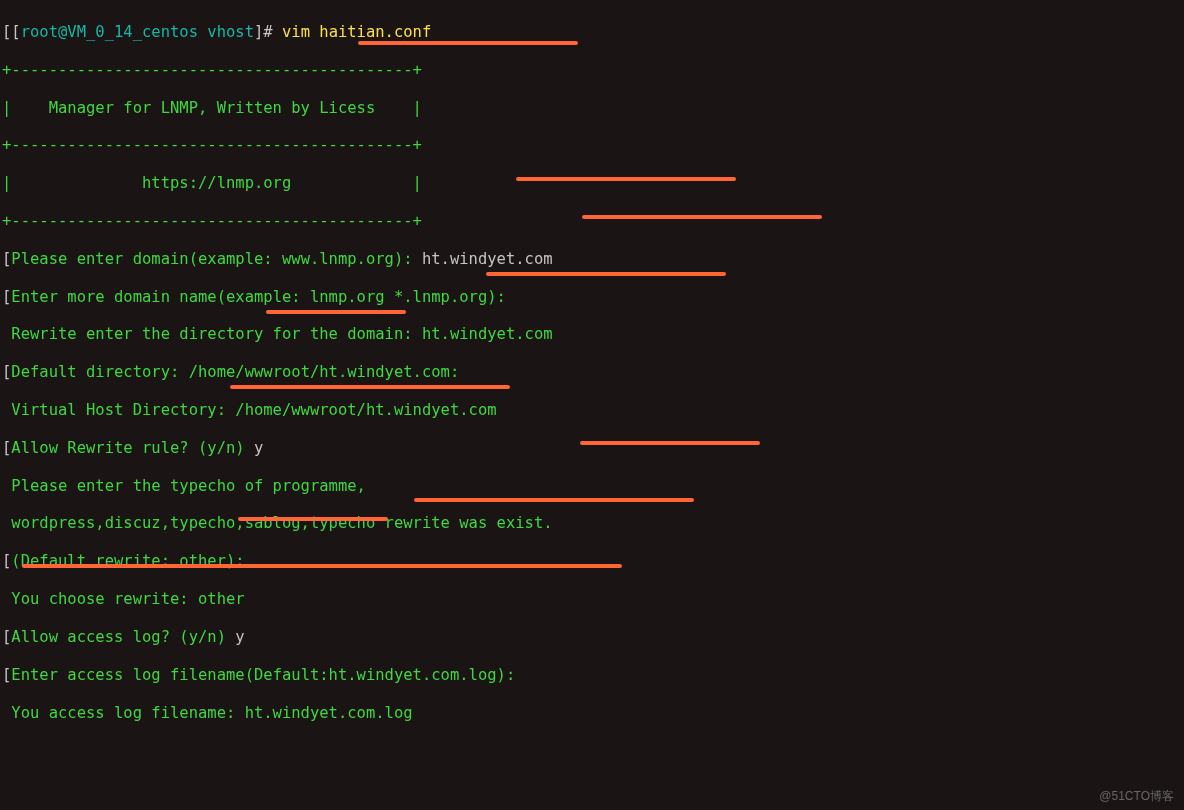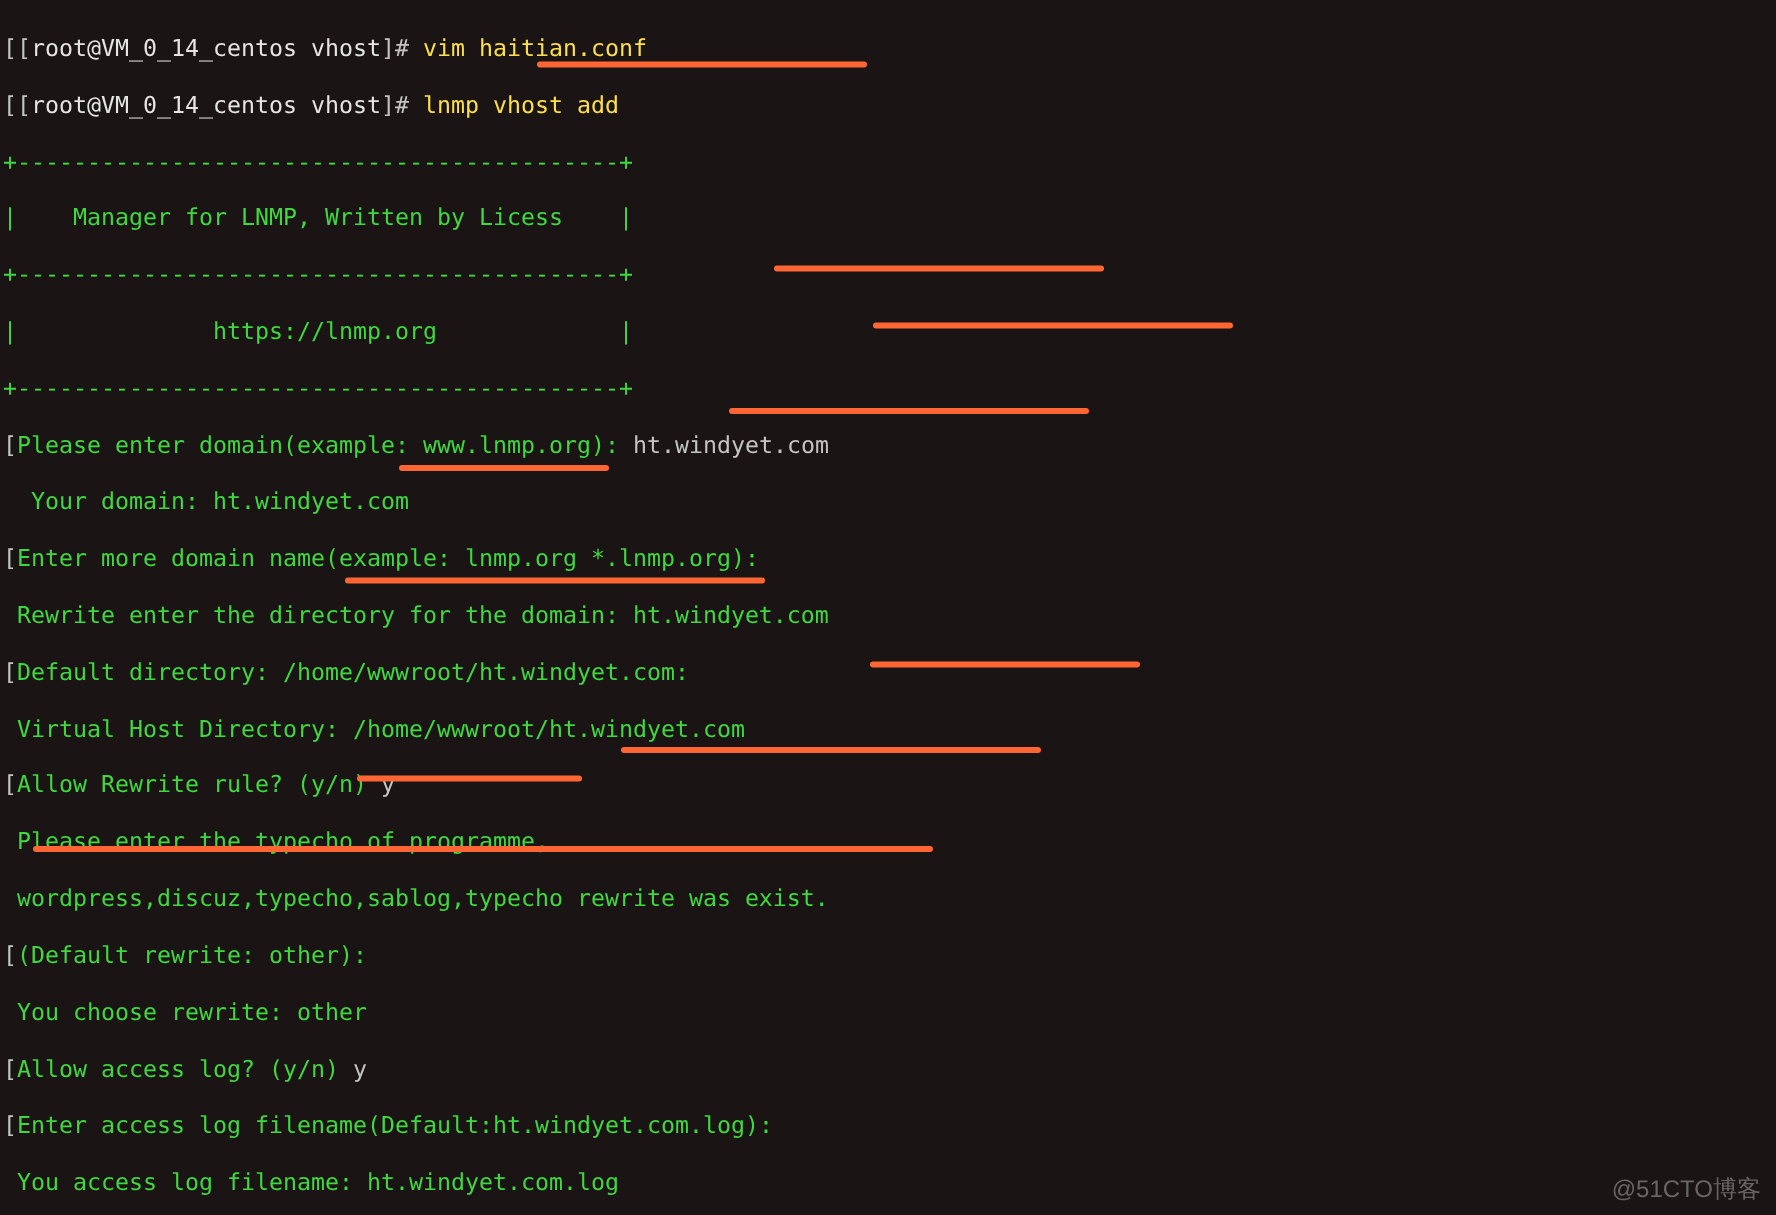--- a/index.html
+++ b/index.html
@@ -15,53 +15,51 @@
       overflow: hidden;
       position: relative;
     }
     .terminal {
       padding: 4px 2px;
       white-space: pre;
       position: relative;
     }
     .line { display: block; }
     .bracket { color: #c4c4c4; }
-    .prompt-user { color: #e5e5e5; text-align: right; }
+    .prompt-user { color: #14b8a6; text-align: right; }
     .cmd { color: #fde047; }
     .green { color: #3fd83f; }
     .white { color: #c4c4c4; }
     .underline {
       position: absolute;
       height: 4px;
       background: #ff6633;
       border-radius: 2px;
     }
     .watermark {
       position: absolute;
       bottom: 6px;
       right: 10px;
       color: #888;
-      font-size: 16px;
+      font-size: 12px;
       font-family: sans-serif;
       opacity: 0.7;
     }
   </style>
 </head>
 <body>
 
 <div class="terminal">
 <span class="line"><span class="bracket">[[</span><span class="prompt-user">root@VM_0_14_centos vhost</span><span class="bracket">]# </span><span class="cmd">vim haitian.conf</span></span>
-<span class="line"><span class="bracket">[[</span><span class="prompt-user">root@VM_0_14_centos vhost</span><span class="bracket">]# </span><span class="cmd">lnmp vhost add</span></span>
 <span class="line green">+-------------------------------------------+</span>
 <span class="line green">|    Manager for LNMP, Written by Licess    |</span>
 <span class="line green">+-------------------------------------------+</span>
 <span class="line green">|              https://lnmp.org             |</span>
 <span class="line green">+-------------------------------------------+</span>
 <span class="line"><span class="bracket">[</span><span class="green">Please enter domain(example: www.lnmp.org): </span><span class="white">ht.windyet.com</span></span>
-<span class="line green">  Your domain: ht.windyet.com</span>
 <span class="line"><span class="bracket">[</span><span class="green">Enter more domain name(example: lnmp.org *.lnmp.org): </span></span>
 <span class="line green"> Rewrite enter the directory for the domain: ht.windyet.com</span>
 <span class="line"><span class="bracket">[</span><span class="green">Default directory: /home/wwwroot/ht.windyet.com: </span></span>
 <span class="line green"> Virtual Host Directory: /home/wwwroot/ht.windyet.com</span>
 <span class="line"><span class="bracket">[</span><span class="green">Allow Rewrite rule? (y/n) </span><span class="white">y</span></span>
 <span class="line green"> Please enter the typecho of programme, </span>
 <span class="line green"> wordpress,discuz,typecho,sablog,typecho rewrite was exist.</span>
 <span class="line"><span class="bracket">[</span><span class="green">(Default rewrite: other): </span></span>
 <span class="line green"> You choose rewrite: other</span>
 <span class="line"><span class="bracket">[</span><span class="green">Allow access log? (y/n) </span><span class="white">y</span></span>

